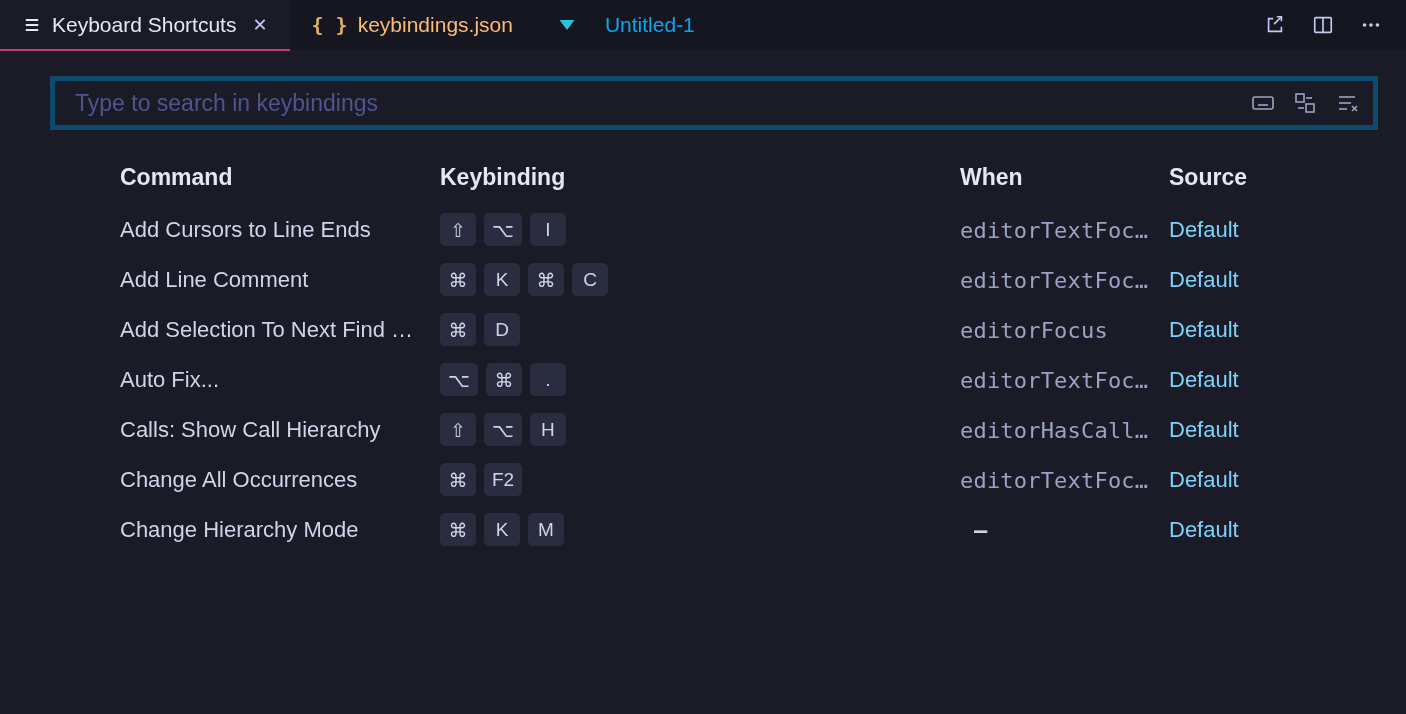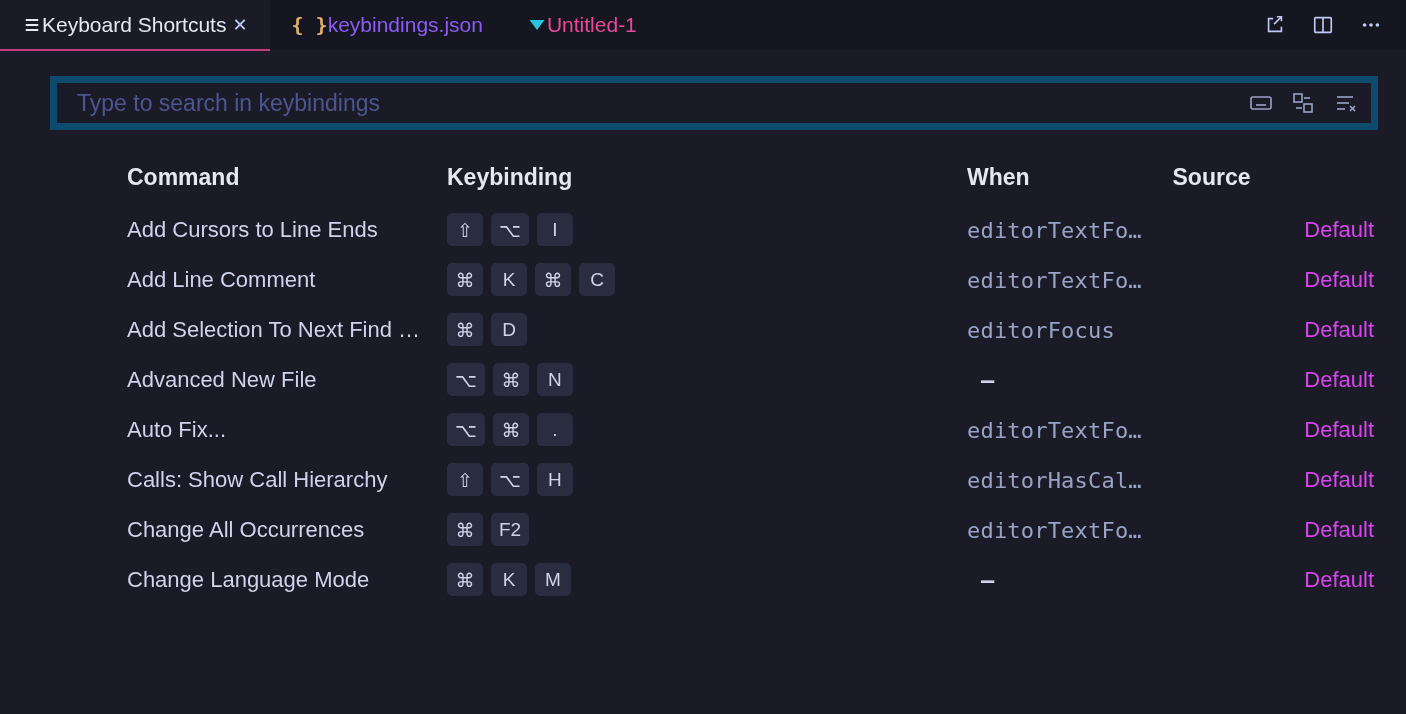--- a/index.html
+++ b/index.html
@@ -16,21 +16,21 @@
   .tabbar {
     display: flex;
     align-items: stretch;
     height: 50px;
     background: #151620;
     position: relative;
   }
   .tab {
     display: flex;
     align-items: center;
-    gap: 0;
+    gap: 10px;
     padding: 0 22px;
     font-size: 21px;
     color: #7a85b5;
     cursor: pointer;
     white-space: nowrap;
     position: relative;
   }
   .tab.active {
     color: #e6e8f0;
     background: #1a1b26;
@@ -67,40 +67,40 @@
 
   
   .search-row {
     padding: 26px 28px 10px 50px;
     display: flex;
   }
   .search-box {
     flex: 1;
     display: flex;
     align-items: center;
-    border: 7px solid #0c4a6e;
+    border: 5px solid #0c4a6e;
     background: #1a1b26;
     height: 54px;
     padding: 0 14px 0 20px;
   }
   .search-box input {
     flex: 1;
     background: transparent;
     border: none;
     outline: none;
     color: #c0caf5;
     font-size: 23px;
   }
   .search-box input::placeholder { color: #4d5590; }
   .search-actions { display:flex; align-items:center; gap: 18px; color:#8189b8; }
   .search-actions .sa { cursor:pointer; display:flex; align-items:center; }
   .search-actions svg { width: 24px; height: 24px; }
 
   
-  .table-wrap { padding: 14px 28px 0 50px; margin-left: 7px; }
+  .table-wrap { padding: 14px 28px 0 50px; }
   table.kb {
     width: 100%;
     border-collapse: collapse;
     table-layout: fixed;
   }
   table.kb col.cmd    { width: 390px; }
   table.kb col.key    { width: 268px; }
   table.kb col.when   { width: 520px; }
   table.kb col.src    { width: auto; }
 
@@ -119,21 +119,21 @@
     color: #cfd4ea;
     vertical-align: middle;
     white-space: nowrap;
     overflow: hidden;
     text-overflow: ellipsis;
   }
   table.kb td.cmd { padding-left: 70px; padding-right: 12px; }
   table.kb th.cmd-h { padding-left: 70px; }
   table.kb td.when { font-family: ui-monospace, Menlo, monospace; color:#9aa3c5; letter-spacing: .2px; padding-right: 20px; }
   table.kb td.when .dash { color:#cfd4ea; font-weight:bold; letter-spacing:0; display:inline-block; padding-left:14px; }
-  table.kb td.src { text-align: right; padding-right: 4px; color:#d946ef; }
+  table.kb td.src { padding-right: 4px; color:#7dd3fc; }
 
   .keys { display:flex; gap:8px; }
   .key {
     display:inline-flex;
     align-items:center;
     justify-content:center;
     min-width: 36px;
     height: 34px;
     padding: 0 8px;
     border-radius: 5px;
@@ -156,30 +156,30 @@
           <line x1="3" y1="8" x2="13" y2="8"></line>
           <line x1="3" y1="12" x2="13" y2="12"></line>
       </svg>
     </span>
     <span>Keyboard Shortcuts</span>
     <span class="close">✕</span>
   </div>
 
   <div class="tab">
     <span class="tab-icon json-icon">{ }</span>
-    <span style="color:#8b5cf6;text-align:center;">keybindings.json</span>
+    <span style="color:#fdba74;text-align:center;">keybindings.json</span>
   </div>
 
   <div class="tab">
     <span class="tab-icon md-icon">
       <svg viewBox="0 0 16 16" fill="#2ac3de">
           <path d="M8 2 L14 10 L2 10 Z" transform="rotate(180 8 7)"></path>
         </svg>
     </span>
-    <span style="color:#ec4899;">Untitled-1</span>
+    <span style="color:#0ea5e9;margin-left:18px;">Untitled-1</span>
   </div>
 
   <div class="tabbar-spacer"></div>
 
   <div class="tabbar-actions">
     <span class="act">
       <svg viewBox="0 0 24 24" fill="none" stroke="#c0caf5" stroke-width="1.8">
         <path d="M14 3h5v5"></path>
           <path d="M19 3l-8 8"></path>
           <path d="M19 14v5H5V5h5"></path>
@@ -280,32 +280,20 @@
           <td>
             <div class="keys">
               <span class="key">⌘</span>
               <span class="key">D</span>
             </div>
           </td>
           <td class="when">editorFocus</td>
           <td class="src">Default</td>
         </tr>
         <tr>
-          <td class="cmd">Advanced New File</td>
-          <td>
-            <div class="keys">
-              <span class="key">⌥</span>
-              <span class="key">⌘</span>
-              <span class="key">N</span>
-            </div>
-          </td>
-          <td class="when"><span class="dash">—</span></td>
-          <td class="src">Default</td>
-        </tr>
-        <tr>
           <td class="cmd">Auto Fix...</td>
           <td>
             <div class="keys">
               <span class="key">⌥</span>
               <span class="key">⌘</span>
               <span class="key">.</span>
             </div>
           </td>
           <td class="when">editorTextFocus &amp;&amp; !editorReadonly…</td>
           <td class="src">Default</td>
@@ -327,21 +315,21 @@
           <td>
             <div class="keys">
               <span class="key">⌘</span>
               <span class="key">F2</span>
             </div>
           </td>
           <td class="when">editorTextFocus &amp;&amp; editorTextFocus…</td>
           <td class="src">Default</td>
         </tr>
         <tr>
-          <td class="cmd">Change Language Mode</td>
+          <td class="cmd">Change Hierarchy Mode</td>
           <td>
             <div class="keys">
               <span class="key">⌘</span>
               <span class="key">K</span>
               <span class="key">M</span>
             </div>
           </td>
           <td class="when"><span class="dash">—</span></td>
           <td class="src">Default</td>
         </tr>

